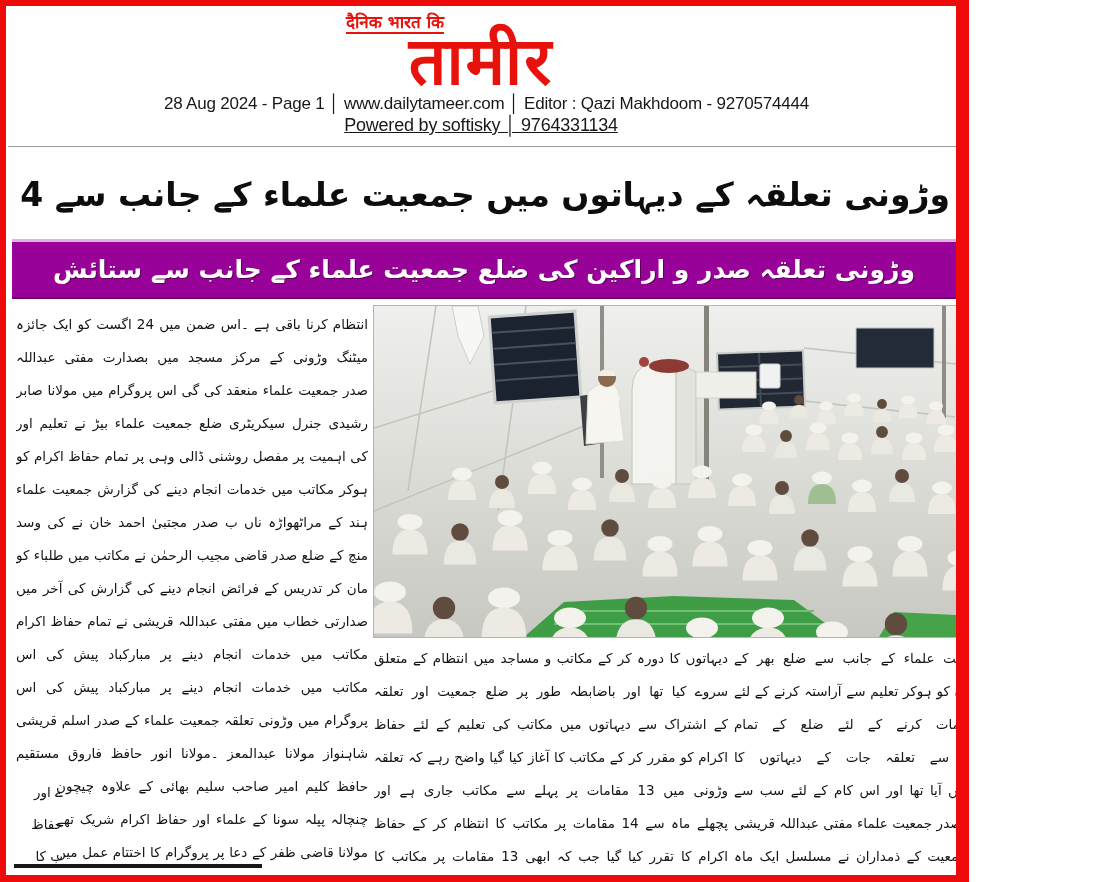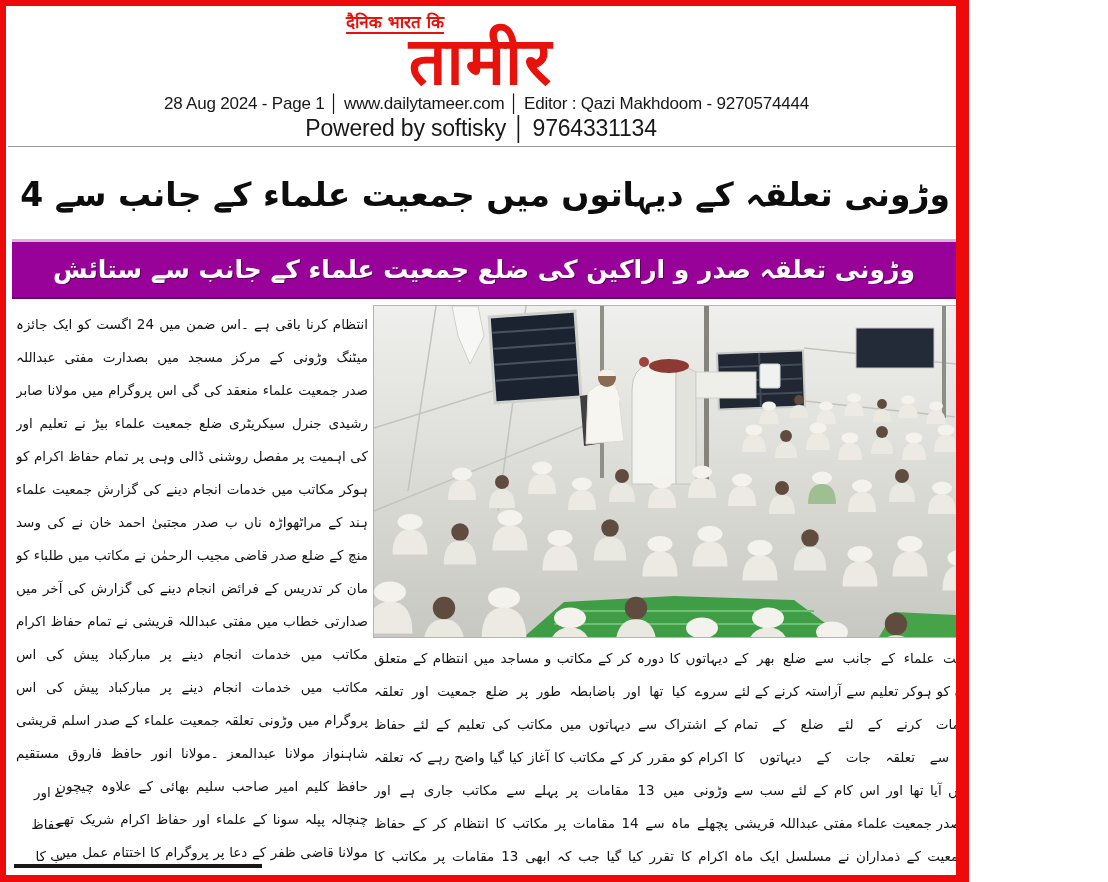--- a/index.html
+++ b/index.html
@@ -18,21 +18,21 @@
     font-family:"DejaVu Serif",serif; font-weight:bold; font-size:17px;
     border-bottom:2px solid #e8120c; line-height:1.05; margin-top:8px;
   }
   .logo{
     font-family:"DejaVu Serif",serif; font-weight:bold; font-size:66px;
     line-height:0.95; margin-top:-4px; letter-spacing:2px;
   }
   .infoline{top:88px;left:0;right:0;text-align:center;color:#181818;
     font-size:17px;letter-spacing:-0.2px;padding-left:11px;}
   .infoline2{top:109px;left:0;right:0;text-align:center;color:#181818;
-    font-size:23px;letter-spacing:-0.2px;}
+    font-size:18px;letter-spacing:-0.2px;text-decoration:underline;}
   .divider{top:140px;left:2px;width:1072px;border-top:1px solid #9a9a9a;height:0;}
   
   .headline{
     top:146px;left:14px;right:6px;height:88px;overflow:hidden;
     direction:rtl;text-align:center;white-space:nowrap;
     font-family:"DejaVu Sans",sans-serif;font-weight:bold;font-size:33px;
     line-height:86px;color:#0d0d0d;margin:0;
   }
   
   .banner{

